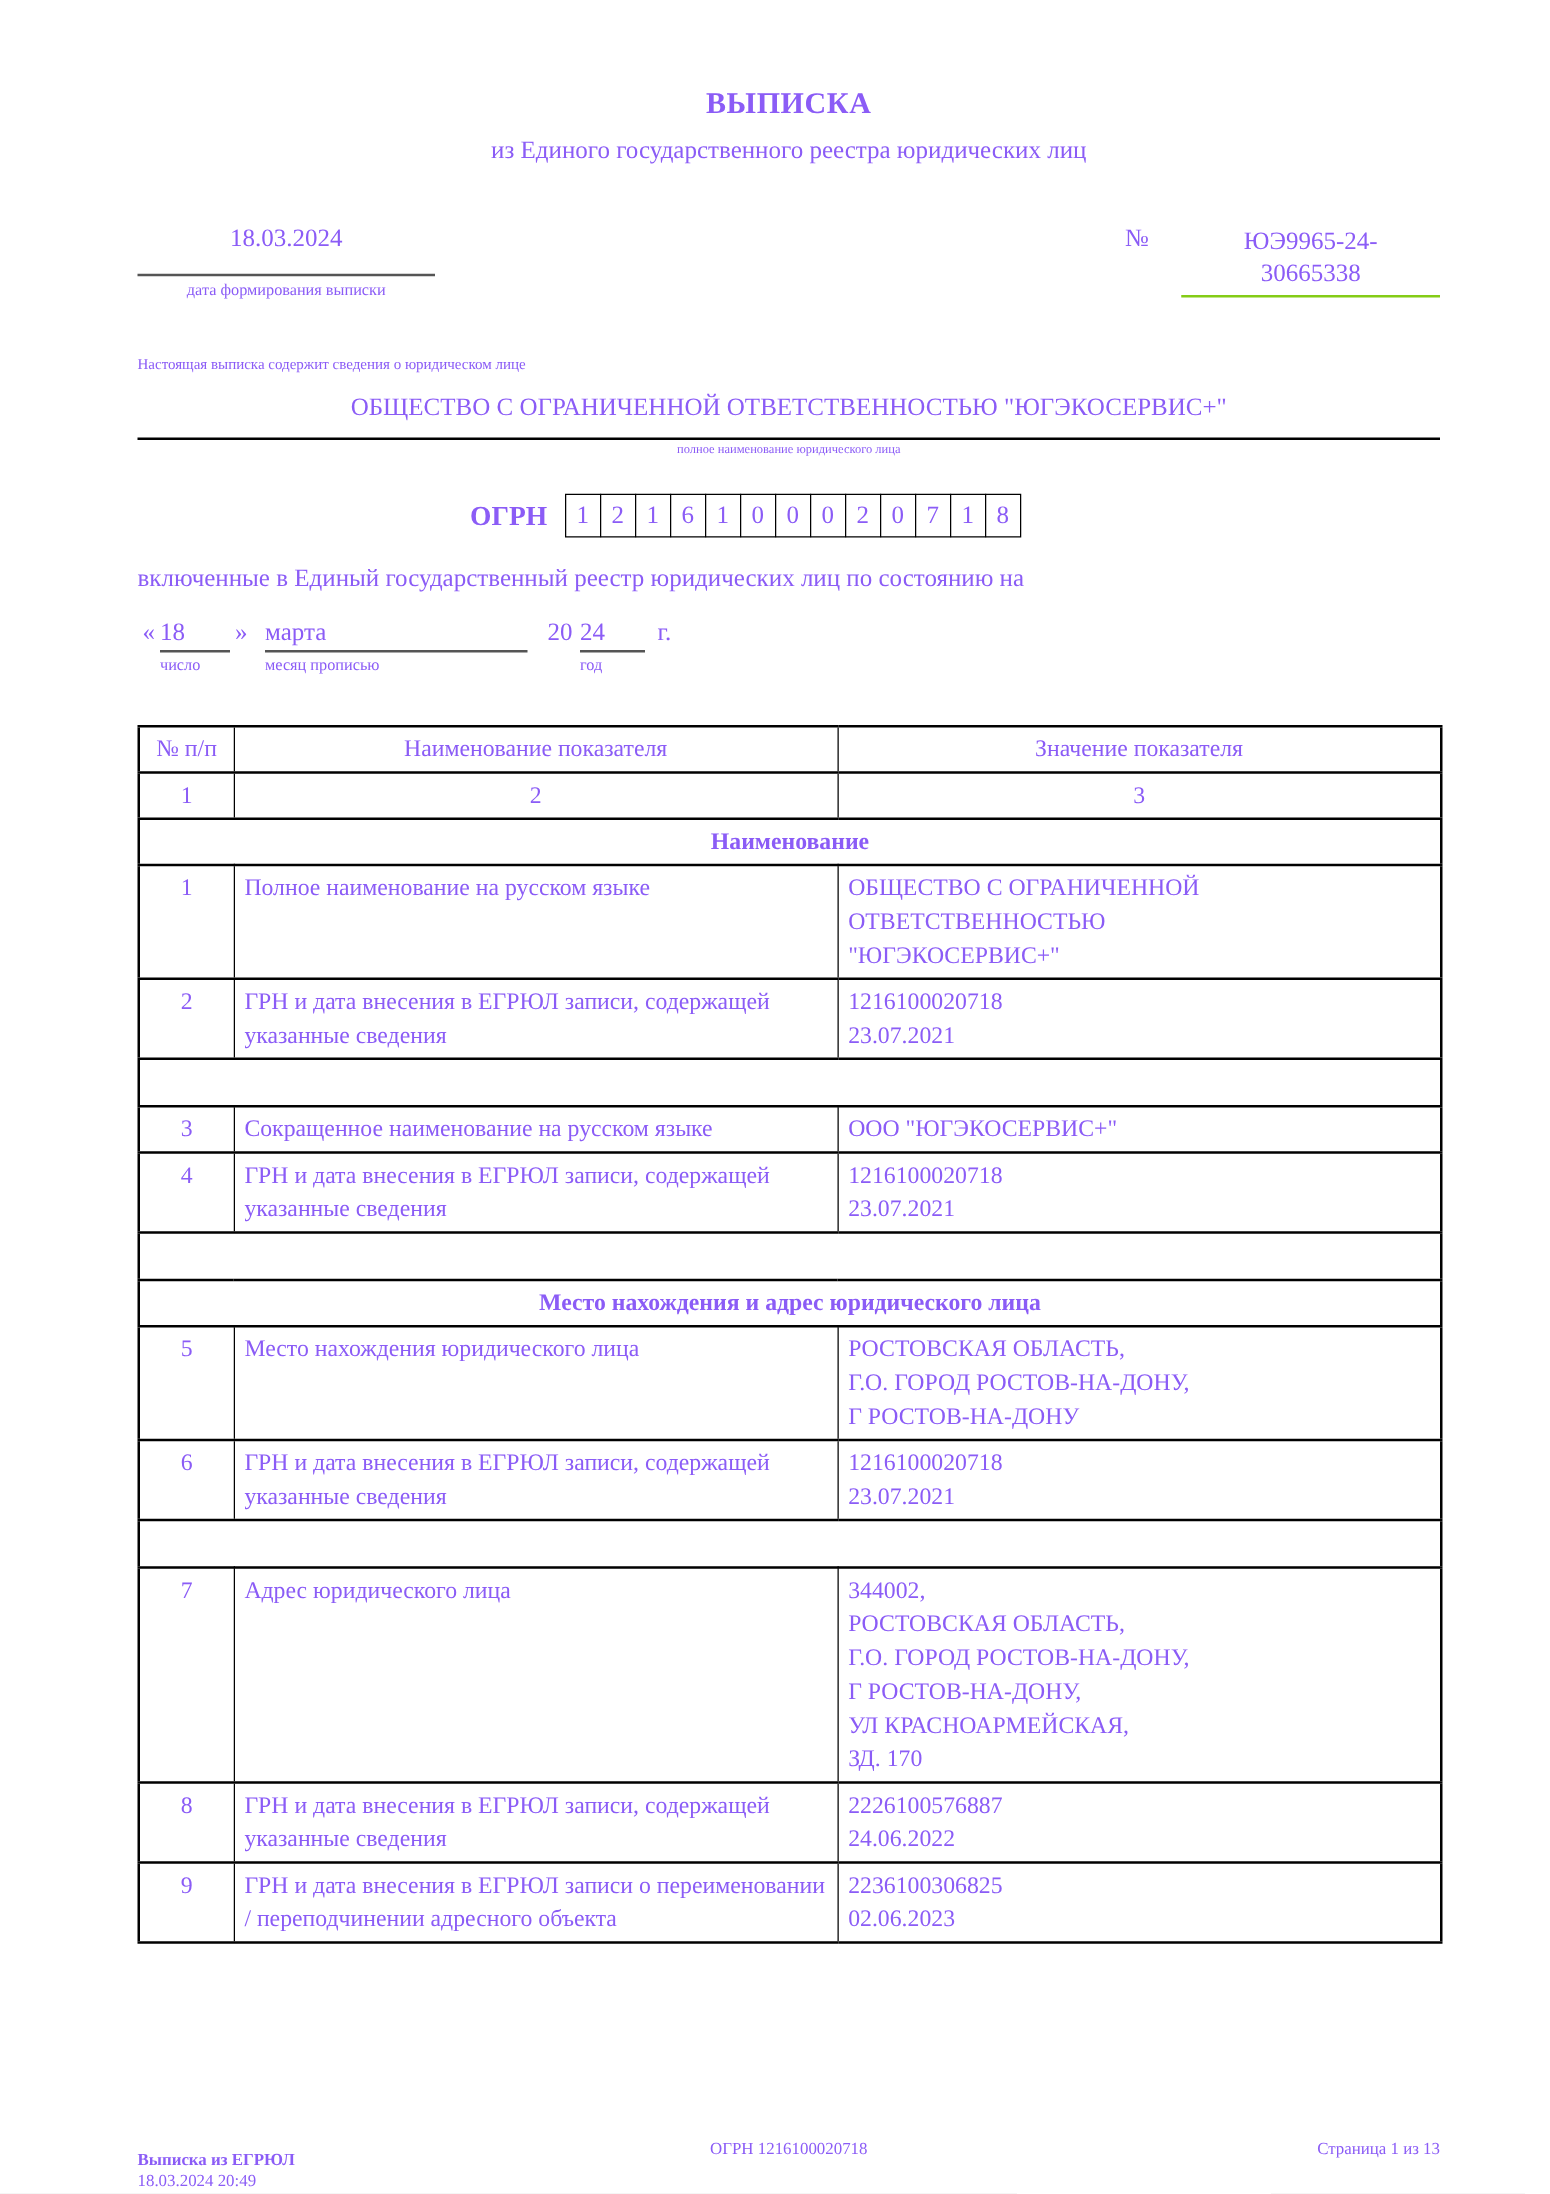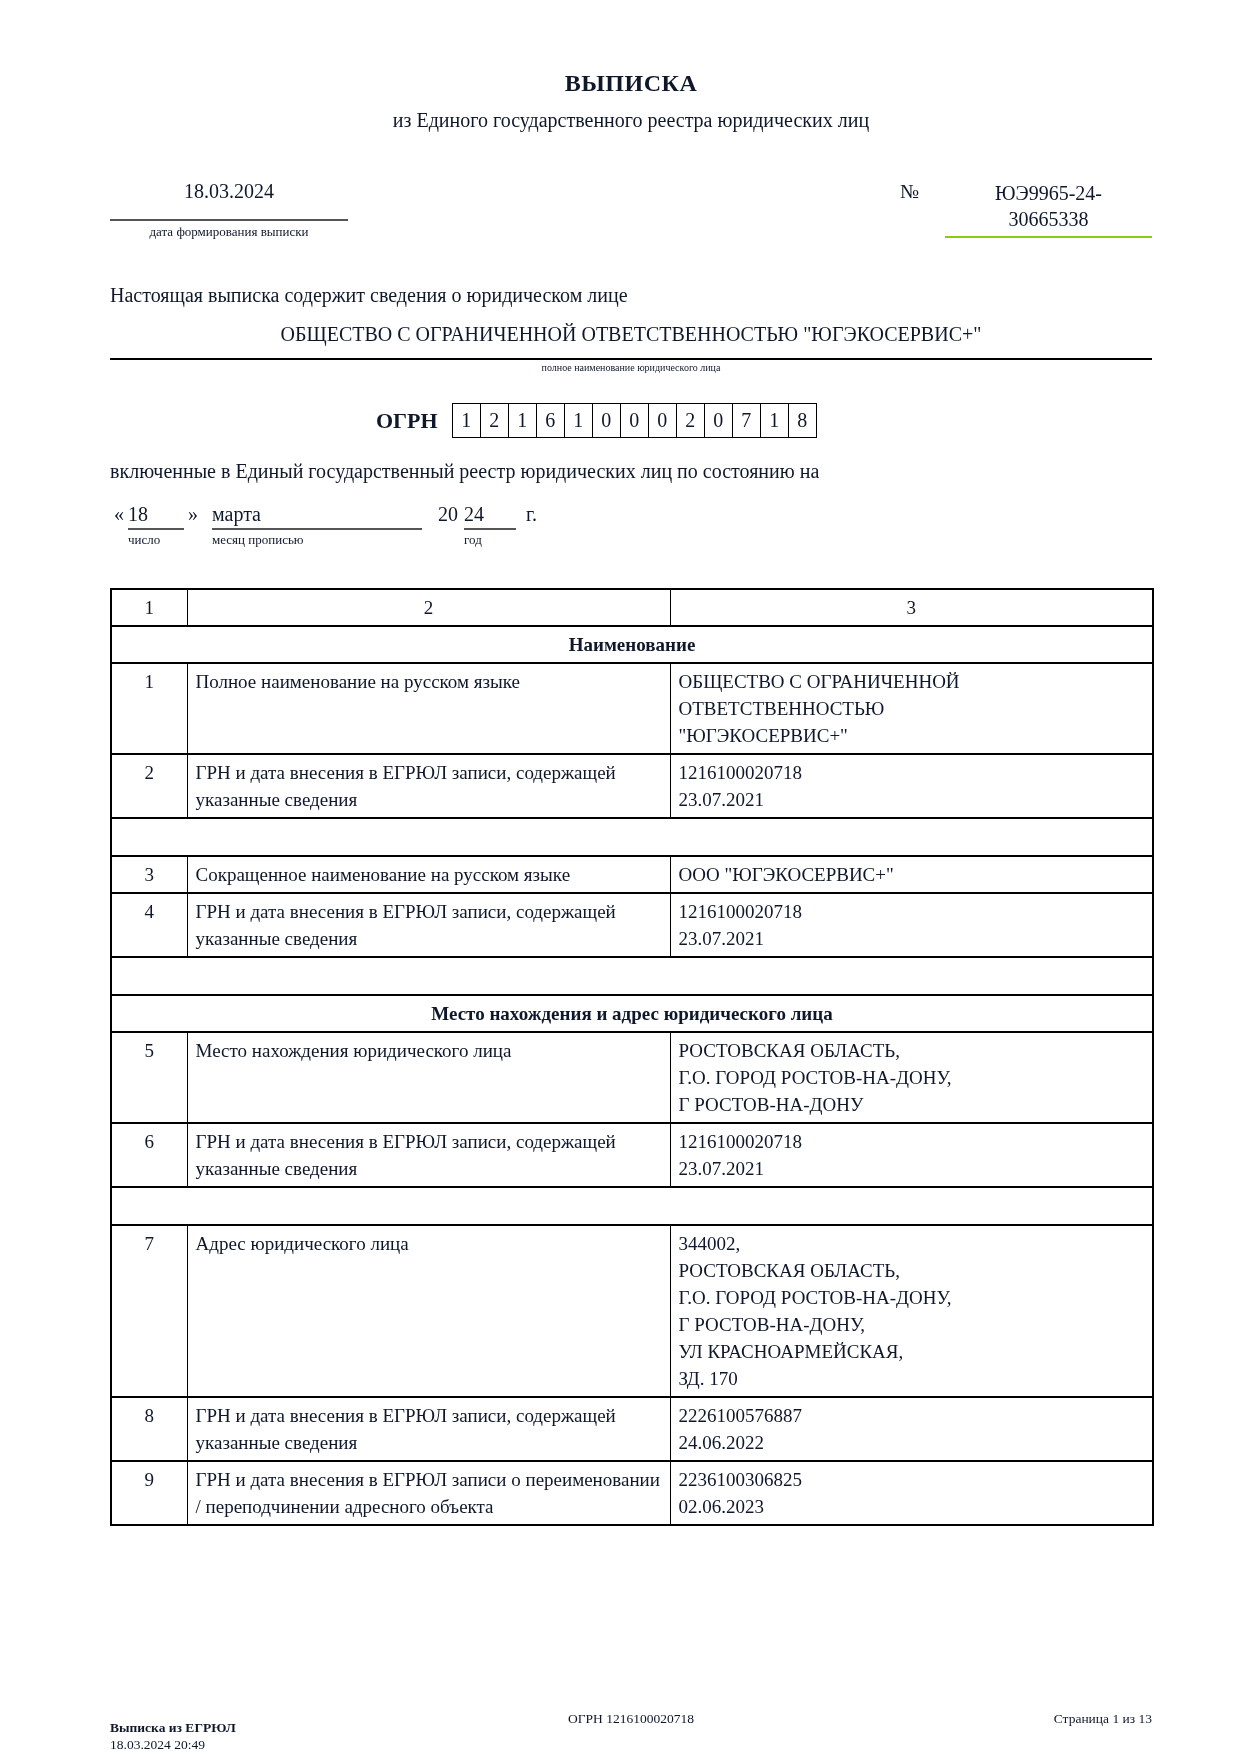--- a/index.html
+++ b/index.html
@@ -1,39 +1,39 @@
 <!DOCTYPE html>
 <html lang="ru"><head>
 <meta charset="utf-8">
 <style>
   html,body{margin:0;padding:0;background:#e8e8e8;}
   .page{
     position:relative;
     width:1240px;height:1755px;
     background:#ffffff;
     font-family:"Liberation Serif","DejaVu Serif",serif;
-    color:#0f172a;
+    color:#8b5cf6;
     box-sizing:border-box;
     padding:70px 88px 0 110px;
     overflow:hidden;
   }
   .content{width:1042px;}
   .doc-title{text-align:center;font-size:24px;font-weight:bold;letter-spacing:0.5px;}
   .doc-subtitle{text-align:center;font-size:20px;font-weight:normal;margin-top:12px;}
 
   .meta-row{display:flex;justify-content:space-between;margin-top:48px;}
   .date-block{width:238px;text-align:center;}
   .date-value{font-size:20px;padding-bottom:16px;border-bottom:2px solid #555;}
   .small-caption{font-size:13px;margin-top:3px;}
   .num-block{display:flex;align-items:flex-start;gap:26px;}
   .num-sign{font-size:20px;padding-top:0;}
   .num-col{width:207px;text-align:center;border-bottom:2px solid #84cc16;padding-bottom:4px;}
   .num-line{font-size:20px;line-height:26px;}
 
-  .intro{font-size:20px;margin:44px 0 0 0;}
+  .intro{font-size:12px;margin:44px 0 0 0;}
   .company-name{font-size:20px;text-align:center;margin-top:16px;padding-bottom:12px;border-bottom:2px solid #000;}
   .company-caption{font-size:10px;text-align:center;margin-top:2px;}
 
   .ogrn-row{display:flex;align-items:center;margin-top:30px;margin-left:266px;}
   .ogrn-label{font-size:22px;font-weight:bold;margin-right:14px;}
   .ogrn-boxes{display:inline-flex;}
   .ogrn-cell{
     width:27px;height:33px;border:1px solid #000;margin-left:-1px;
     display:flex;align-items:center;justify-content:center;
     font-size:20px;background:#fff;
@@ -144,20 +144,25 @@
       <span class="df-suffix">г.</span>
     </div>
 
     <table class="main">
       <colgroup>
           <col class="c1">
           <col class="c2">
           <col class="c3">
         </colgroup>
       <thead>
+        <tr>
+          <th class="hdr">№ п/п</th>
+          <th class="hdr">Наименование показателя</th>
+          <th class="hdr">Значение показателя</th>
+        </tr>
         <tr class="colnums">
           <td>1</td>
           <td>2</td>
           <td>3</td>
         </tr>
       </thead>
       <tbody id="table-body">
           <tr class="section-row">
             <td colspan="3">Наименование</td>
           </tr>

